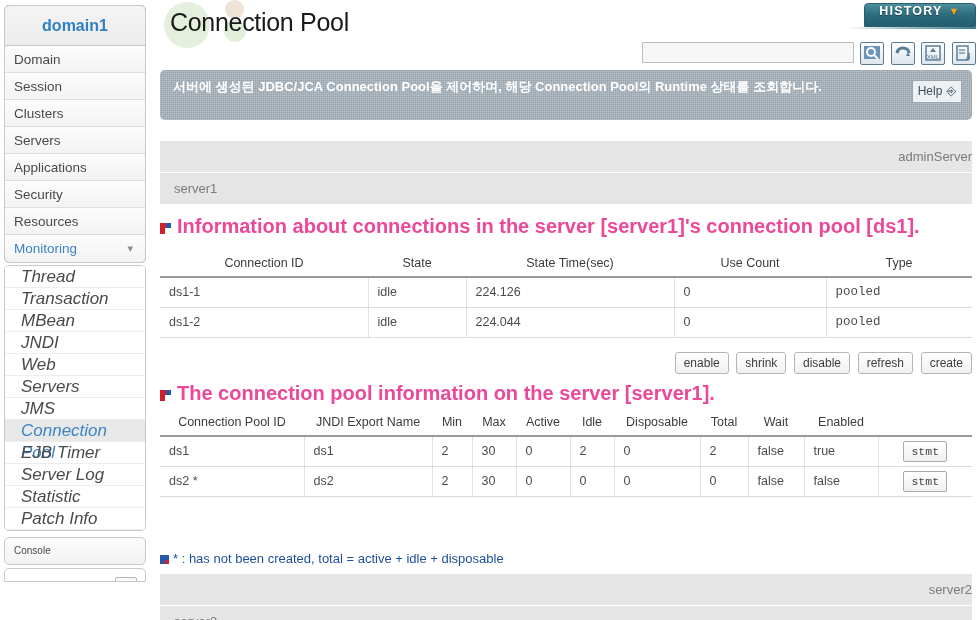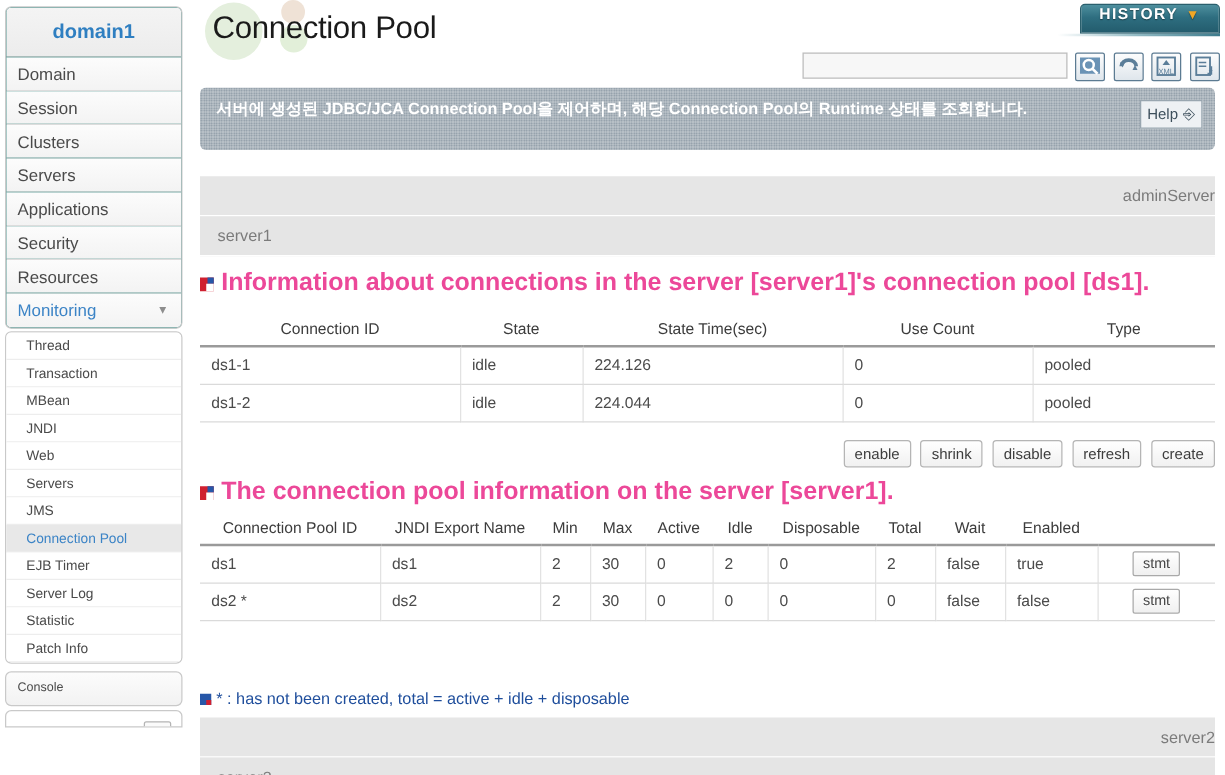--- a/index.html
+++ b/index.html
@@ -17,21 +17,21 @@
   
   #sidebar {
     position: absolute; left: 0; top: 0;
     width: 150px; height: 620px;
     background: #ffffff;
   }
   .side-panel {
     margin: 5px 4px 0 4px;
     border: 1px solid #c9c9c9;
     border-radius: 5px;
-    background: #0f766e;
+    background: #1d4ed8;
     overflow: hidden;
   }
   .domain-title {
     height: 40px; line-height: 40px;
     text-align: center;
     font-size: 16px; font-weight: bold;
     color: #2f7fc1;
     background: linear-gradient(#f4f4f4, #ececec);
     border-bottom: 1px solid #c9c9c9;
   }
@@ -53,24 +53,25 @@
   .sub-panel {
     margin: 2px 4px 0 4px;
     border: 1px solid #c9c9c9;
     border-radius: 5px;
     background: #ffffff;
     overflow: hidden;
   }
   .sub-item {
     height: 22px; line-height: 22px;
     padding-left: 16px;
-    font-size: 11px;
+    font-size: 17px;
     color: #4a4a4a;
     border-bottom: 1px solid #ededed;
     background: #ffffff;
+    font-style: italic;
   }
   .sub-item.selected {
     color: #3c84c6;
     background: #e8e8e8;
   }
   .console-panel {
     margin: 6px 4px 0 4px;
     border: 1px solid #c9c9c9;
     border-radius: 5px;
     background: linear-gradient(#fcfcfc, #f2f2f2);
@@ -221,21 +222,21 @@
     text-align: center;
   }
   table.grid tbody td {
     height: 30px;
     padding: 0 9px;
     border-bottom: 1px solid #dadada;
     border-right: 1px solid #e2e2e2;
     color: #4b4b4b;
     background: #ffffff;
   }
-  table.grid tbody td:last-child { border-right: none; }
+  table.grid tbody td:last-child { border-right: none; font-family: Liberation Mono, monospace; }
   td.num { text-align: left; }
   td.btncell { text-align: center; padding: 0; }
   .stmt-btn {
     display: inline-block;
     border: 1px solid #a9a9a9;
     background: linear-gradient(#ffffff,#f0f0f0);
     padding: 3px 7px;
     font-size: 11.5px; color: #444;
     border-radius: 2px;
   }

